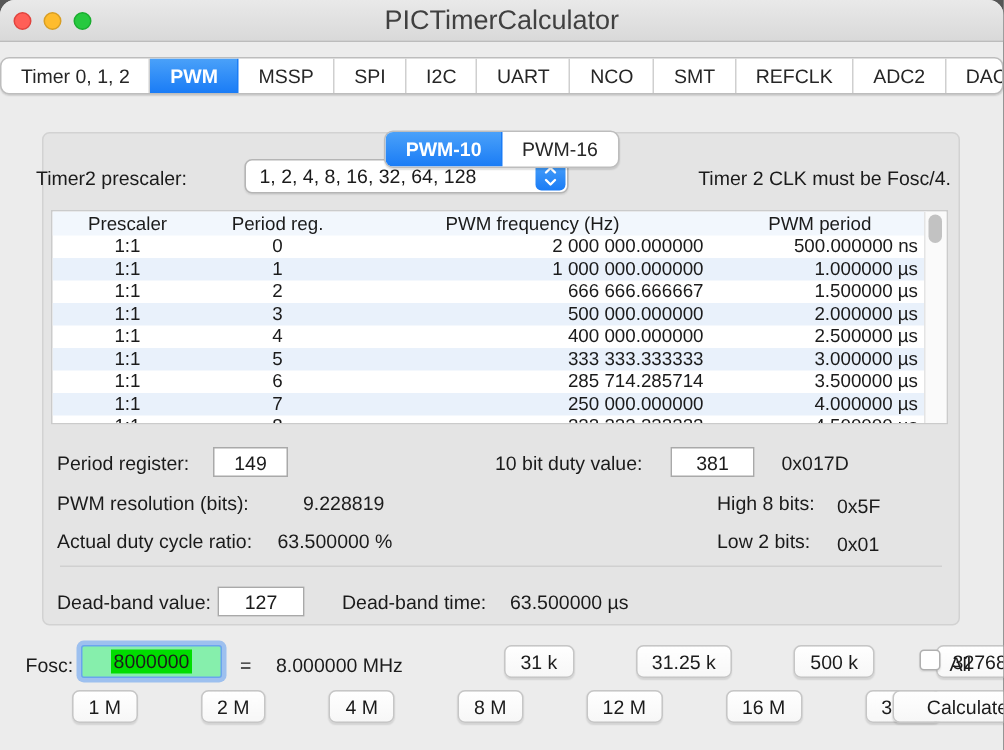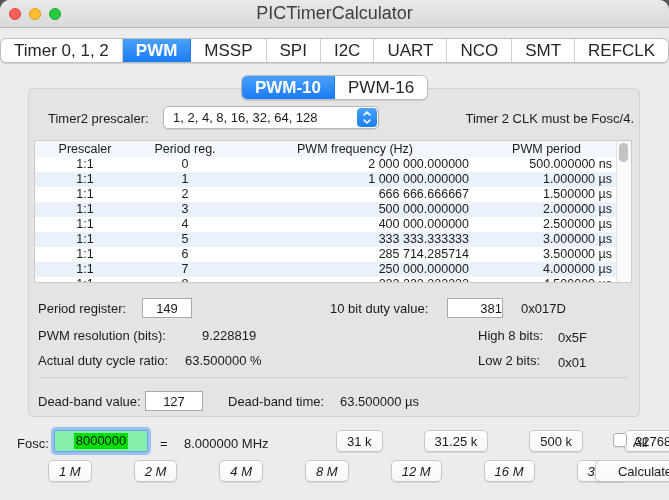--- a/index.html
+++ b/index.html
@@ -15,43 +15,43 @@
     border-bottom:1px solid #bcbcbc; display:flex; align-items:center; justify-content:center;
     position:relative;
   }
   .titlebar .title{ font-size:18px; color:#404040; }
   .lights{ position:absolute; left:9px; top:0; bottom:0; display:flex; align-items:center; gap:8px; }
   .light{ width:12px; height:12px; border-radius:50%; }
   .light.red{ background:#ff5f57; border:1px solid #e0443e; }
   .light.yellow{ background:#febc2e; border:1px solid #d89e24; }
   .light.green{ background:#27c93f; border:1px solid #1aad2f; }
   
-  .segwrap{ display:flex; justify-content:center; }
+  .segwrap{ display:flex; justify-content:center;margin-top:12px; }
   .main-tabs{ margin-top:10px; }
   .seg-control{
     display:inline-flex; background:#fff; border:1px solid #bdbdbd; border-radius:6px;
     overflow:hidden; box-shadow:0 1px 1px rgba(0,0,0,0.12);
   }
   .seg{
-    padding:2px 13px; line-height:19px; font-size:17px; color:#262626;
+    padding:2px 13px; line-height:19px; font-size:13px; color:#262626;
     border-right:1px solid #cfcfcf; cursor:default; white-space:nowrap;
   }
   .seg:last-child{ border-right:none; }
   .seg.selected{
     background:linear-gradient(#4aa1f9,#1a7cf6); color:#fff; border-right-color:#1a7cf6;font-weight:bold;
   }
   
   .groupbox{
     position:absolute; left:28px; top:88px; width:612px; height:329px;
     background:#e4e4e4; border:1px solid #d2d2d2; border-radius:5px;
   }
   .sub-tabs{ position:absolute; left:0; right:0; top:75px; z-index:3; }
   
   .abs{ position:absolute; }
-  .prescaler-label{ left:24px; top:111px;margin-left:24px; }
+  .prescaler-label{ left:24px; top:111px; }
   .clk-note{ right:35px; top:111px; }
   .select{
     left:163px; top:106px; width:216px; height:23px; background:#fff;
     border:1px solid #b5b5b5; border-radius:5px; box-shadow:0 1px 1px rgba(0,0,0,0.08);
   }
   .select .txt{ line-height:21px; padding-left:9px; }
   .select .stepper{
     position:absolute; right:1px; top:1px; width:20px; height:19px; border-radius:4px;
     background:linear-gradient(#4aa1f9,#1a7cf6); display:flex; align-items:center; justify-content:center;
   }
@@ -93,21 +93,21 @@
     color:#1b1b1b; height:22px; padding:0 10px; white-space:nowrap;margin-left:32px;
   }
   .preset-row{ left:304px; top:430px; display:flex; gap:9px; }
   .preset-row .btn{ min-width:42px; }
   .checkbox{
     left:613px; top:433px; width:14px; height:14px; background:#fff;
     border:1px solid #b0b0b0; border-radius:3px; box-shadow:0 1px 1px rgba(0,0,0,0.08);
   }
   .all-label{ left:633px; top:435px; }
   .mbtn-row{ left:16px; top:460px; display:flex; gap:10px; }
-  .mbtn-row .btn{ min-width:42px;font-style:italic; }
+  .mbtn-row .btn{ min-width:42px; }
   .calc-btn{ left:563px; top:460px; width:100px; }
   .lbl{ white-space:nowrap; }
 </style>
 </head>
 <body>
 
 <div class="window">
 
   <div class="titlebar">
     <div class="lights">
@@ -217,21 +217,21 @@
       <span class="c3">4.500000 µs</span>
     </div>
     <div class="vscroll">
       <div class="vthumb"></div>
     </div>
   </div>
 
   <span class="abs lbl" style="left:38px;top:301px;">Period register:</span>
   <input class="abs field" style="left: 142px; top: 298px; width: 50px;" value="149">
   <span class="abs lbl" style="left:330px;top:301px;">10 bit duty value:</span>
-  <input class="abs field" style="left: 447px; top: 298px; width: 56px; text-align: right;" value="381">
+  <input class="abs field" style="left: 447px; top: 298px; width: 56px;" value="381">
   <span class="abs lbl" style="left:521px;top:301px;">0x017D</span>
 
   <span class="abs lbl" style="left:38px;top:328px;">PWM resolution (bits):</span>
   <span class="abs lbl" style="left:202px;top:328px;">9.228819</span>
   <span class="abs lbl" style="left:478px;top:328px;">High 8 bits:</span>
   <span class="abs lbl" style="left:558px;top:330px;">0x5F</span>
 
   <span class="abs lbl" style="left:38px;top:353px;">Actual duty cycle ratio:</span>
   <span class="abs lbl" style="left:185px;top:353px;">63.500000 %</span>
   <span class="abs lbl" style="left:478px;top:353px;">Low 2 bits:</span>

